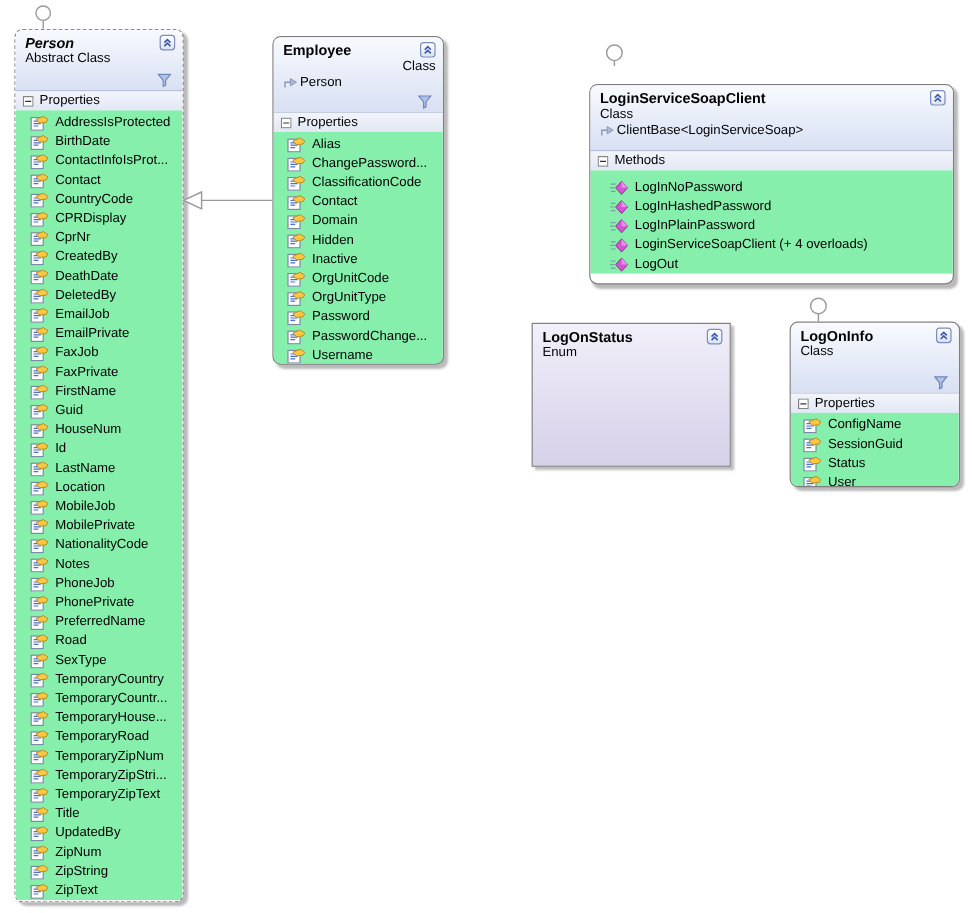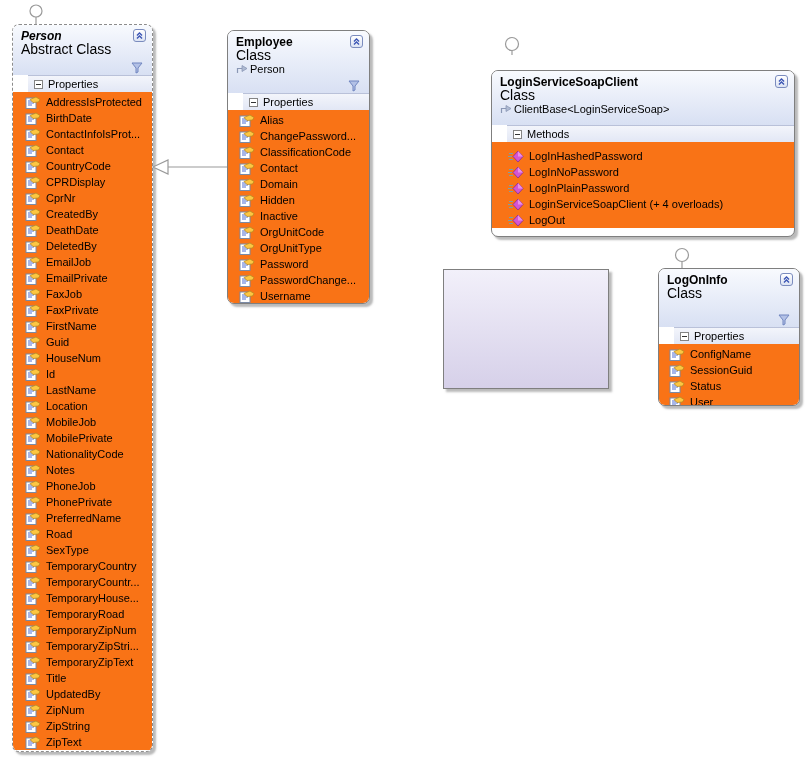--- a/index.html
+++ b/index.html
@@ -11,42 +11,42 @@
          box-shadow:3px 3px 2px rgba(130,130,130,0.55);box-sizing:border-box;overflow:hidden;}
   .shape.abstract{border:1px dashed #8c8c8c;}
   .shape.enum{border-radius:0;background:linear-gradient(to bottom,#f2f0fa 0%,#d6d0e9 100%);}
 
   .hdr{position:relative;background:linear-gradient(to bottom,#f8fafe 0%,#d8e0f3 100%);
        padding:4px 6px 18px 8px;box-sizing:border-box;}
   .enum .hdr{background:transparent;}
   .title-row{display:flex;justify-content:space-between;align-items:flex-start;}
   .cls-title{font-size:12px;font-weight:bold;line-height:14px;white-space:nowrap;}
   .cls-title.italic{font-style:italic;}
-  .cls-kind{font-size:14px;line-height:13px;}
+  .cls-kind{font-size:11px;line-height:13px;}
   .inherit-row{display:flex;align-items:center;gap:2px;font-size:11px;line-height:14px;white-space:nowrap;}
   .filter-row{position:absolute;right:8px;bottom:2px;height:13px;}
 
   .collapse-btn{display:inline-flex;align-items:center;justify-content:center;width:13px;height:13px;
       border:1px solid #7b8cbe;border-radius:3px;background:linear-gradient(to bottom,#ffffff,#dce3f3);
       box-sizing:border-box;cursor:pointer;flex:0 0 13px;}
 
   .band{display:flex;align-items:center;gap:5px;height:16px;padding-left:6px;font-size:11px;
-        background:linear-gradient(to bottom,#f3f5fb 0%,#e2e7f5 100%);border-top:1px solid #b9c1d9;margin-left:15px;}
-
-  .members{background:#f97316;padding-top:2px;}
+        background:linear-gradient(to bottom,#f3f5fb 0%,#e2e7f5 100%);border-top:1px solid #b9c1d9;}
+
+  .members{background:#86efac;padding-top:2px;}
   .member-row{display:flex;align-items:center;height:16px;gap:5px;white-space:nowrap;overflow:hidden;}
   .member-label{font-size:11px;line-height:16px;}
   .mi{display:inline-flex;width:16px;height:13px;flex:0 0 16px;}
 
   
   #box-person{left:12px;top:24px;width:141px;height:728px;}
   #box-person .hdr{height:50px;}
   #box-person .members{padding-left:12px;}
 
-  #box-employee{left:227px;top:30px;width:143px;height:274px;}
+  #box-employee{left:227px;top:30px;width:143px;height:274px;text-align:right;}
   #box-employee .hdr{height:62px;}
   #box-employee .members{padding-left:11px;}
 
   #box-lssc{left:491px;top:70px;width:304px;height:167px;}
   #box-lssc .hdr{height:54px;}
   #box-lssc .members{padding-top:6px;padding-left:16px;}
 
   #box-logonstatus{left:443px;top:269px;width:166px;height:120px;}
   #box-logonstatus .hdr{height:44px;}
   .enum-list{position:absolute;left:12px;right:1px;top:46px;bottom:1px;background:#ffffff;
@@ -682,31 +682,31 @@
     </div>
     <div class="members">
         <div class="member-row">
           <span class="mi">
             <svg width="16" height="13" viewBox="0 0 16 13" xmlns="http://www.w3.org/2000/svg">
     <path d="M1 3.5h4M0 6.5h4M1 9.5h4" stroke="#7aa0a8" stroke-width="1" fill="none"></path>
     <polygon points="10,1 15,6.5 10,12 5,6.5" fill="#d455d4" stroke="#8c2d8c" stroke-width="0.8"></polygon>
     <polygon points="10,1 15,6.5 10,6.5" fill="#ea8fe8"></polygon>
   </svg>
           </span>
-          <span class="member-label">LogInHashedPassword</span>
+          <span class="member-label">LogInNoPassword</span>
         </div>
         <div class="member-row">
           <span class="mi">
             <svg width="16" height="13" viewBox="0 0 16 13" xmlns="http://www.w3.org/2000/svg">
     <path d="M1 3.5h4M0 6.5h4M1 9.5h4" stroke="#7aa0a8" stroke-width="1" fill="none"></path>
     <polygon points="10,1 15,6.5 10,12 5,6.5" fill="#d455d4" stroke="#8c2d8c" stroke-width="0.8"></polygon>
     <polygon points="10,1 15,6.5 10,6.5" fill="#ea8fe8"></polygon>
   </svg>
           </span>
-          <span class="member-label">LogInNoPassword</span>
+          <span class="member-label">LogInHashedPassword</span>
         </div>
         <div class="member-row">
           <span class="mi">
             <svg width="16" height="13" viewBox="0 0 16 13" xmlns="http://www.w3.org/2000/svg">
     <path d="M1 3.5h4M0 6.5h4M1 9.5h4" stroke="#7aa0a8" stroke-width="1" fill="none"></path>
     <polygon points="10,1 15,6.5 10,12 5,6.5" fill="#d455d4" stroke="#8c2d8c" stroke-width="0.8"></polygon>
     <polygon points="10,1 15,6.5 10,6.5" fill="#ea8fe8"></polygon>
   </svg>
           </span>
           <span class="member-label">LogInPlainPassword</span>
@@ -728,20 +728,31 @@
     <polygon points="10,1 15,6.5 10,12 5,6.5" fill="#d455d4" stroke="#8c2d8c" stroke-width="0.8"></polygon>
     <polygon points="10,1 15,6.5 10,6.5" fill="#ea8fe8"></polygon>
   </svg>
           </span>
           <span class="member-label">LogOut</span>
         </div>
       </div>
   </div>
 
   <div class="shape enum" id="box-logonstatus">
+    <div class="hdr">
+      <div class="title-row">
+        <span class="cls-title">LogOnStatus</span>
+        <span class="collapse-btn">
+          <svg width="11" height="11" viewBox="0 0 13 13">
+              <path d="M3.5 6.5 L6.5 3.5 L9.5 6.5 M3.5 10 L6.5 7 L9.5 10" stroke="#3c56b5" stroke-width="1.6" fill="none"></path>
+            </svg>
+        </span>
+      </div>
+      <div class="cls-kind">Enum</div>
+    </div>
   </div>
 
   <div class="shape" id="box-logoninfo">
     <div class="hdr">
       <div class="title-row">
         <span class="cls-title">LogOnInfo</span>
         <span class="collapse-btn">
           <svg width="11" height="11" viewBox="0 0 13 13">
               <path d="M3.5 6.5 L6.5 3.5 L9.5 6.5 M3.5 10 L6.5 7 L9.5 10" stroke="#3c56b5" stroke-width="1.6" fill="none"></path>
             </svg>

